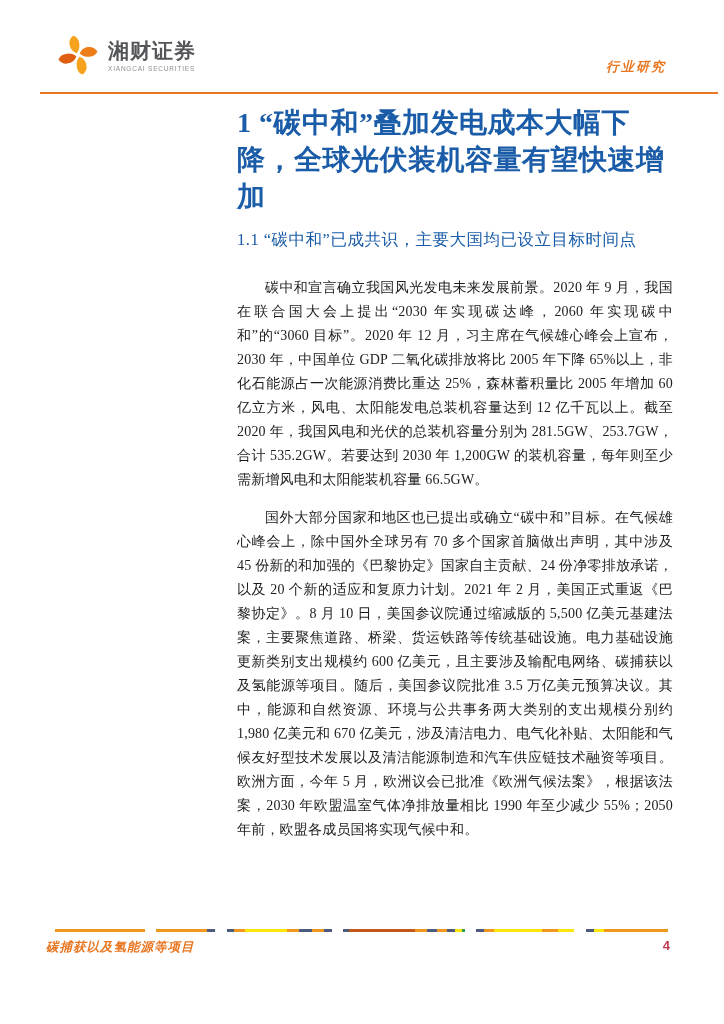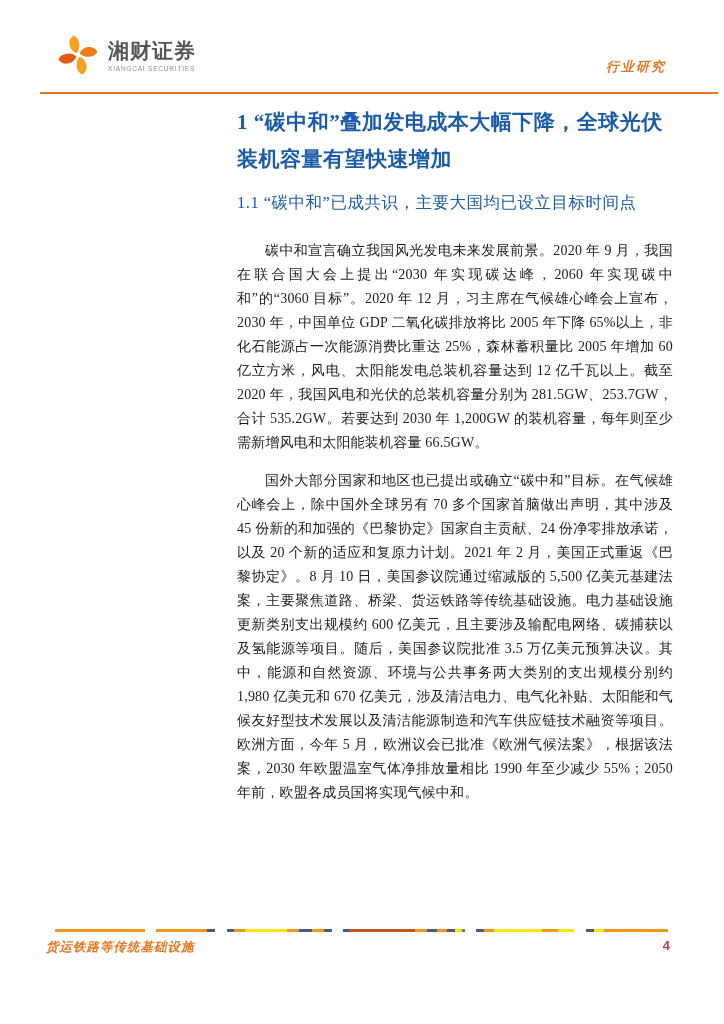--- a/index.html
+++ b/index.html
@@ -31,21 +31,21 @@
   }
   .header-rule{
     position:absolute;left:40px;top:92px;width:678px;height:2px;
     background:#e87722;
   }
 
   
   .content{position:absolute;left:237px;top:96px;width:452px;}
   .h1{
     margin:8px 8px 0 0;
-    color:#1a5ca8;font-weight:bold;font-size:21px;line-height:37px;
+    color:#1a5ca8;font-weight:bold;font-size:28px;line-height:37px;
     letter-spacing:0.5px;
   }
   .h2{
     margin:14px 0 0 0;
     color:#1a5ca8;font-weight:normal;font-size:16.5px;line-height:22px;
     letter-spacing:0.5px;
   }
   .body-para{
     margin:14px 16px 0 0;
     font-size:14px;line-height:24px;
@@ -105,16 +105,16 @@
   <div class="header-rule"></div>
 
   <div class="content">
     <div class="h1">1 “碳中和”叠加发电成本大幅下降，全球光伏装机容量有望快速增加</div>
     <div class="h2">1.1 “碳中和”已成共识，主要大国均已设立目标时间点</div>
     <p class="body-para first">碳中和宣言确立我国风光发电未来发展前景。2020 年 9 月，我国在联合国大会上提出“2030 年实现碳达峰，2060 年实现碳中和”的“3060 目标”。2020 年 12 月，习主席在气候雄心峰会上宣布，2030 年，中国单位 GDP 二氧化碳排放将比 2005 年下降 65%以上，非化石能源占一次能源消费比重达 25%，森林蓄积量比 2005 年增加 60 亿立方米，风电、太阳能发电总装机容量达到 12 亿千瓦以上。截至 2020 年，我国风电和光伏的总装机容量分别为 281.5GW、253.7GW，合计 535.2GW。若要达到 2030 年 1,200GW 的装机容量，每年则至少需新增风电和太阳能装机容量 66.5GW。</p>
     <p class="body-para">国外大部分国家和地区也已提出或确立“碳中和”目标。在气候雄心峰会上，除中国外全球另有 70 多个国家首脑做出声明，其中涉及 45 份新的和加强的《巴黎协定》国家自主贡献、24 份净零排放承诺，以及 20 个新的适应和复原力计划。2021 年 2 月，美国正式重返《巴黎协定》。8 月 10 日，美国参议院通过缩减版的 5,500 亿美元基建法案，主要聚焦道路、桥梁、货运铁路等传统基础设施。电力基础设施更新类别支出规模约 600 亿美元，且主要涉及输配电网络、碳捕获以及氢能源等项目。随后，美国参议院批准 3.5 万亿美元预算决议。其中，能源和自然资源、环境与公共事务两大类别的支出规模分别约 1,980 亿美元和 670 亿美元，涉及清洁电力、电气化补贴、太阳能和气候友好型技术发展以及清洁能源制造和汽车供应链技术融资等项目。欧洲方面，今年 5 月，欧洲议会已批准《欧洲气候法案》，根据该法案，2030 年欧盟温室气体净排放量相比 1990 年至少减少 55%；2050 年前，欧盟各成员国将实现气候中和。</p>
   </div>
 
   <div class="footer-line"></div>
-  <div class="footer-disclaimer">货运铁路等传统基础设施</div>
+  <div class="footer-disclaimer">碳捕获以及氢能源等项目</div>
   <div class="footer-page">4</div>
 
 </div>
 
 </body></html>

